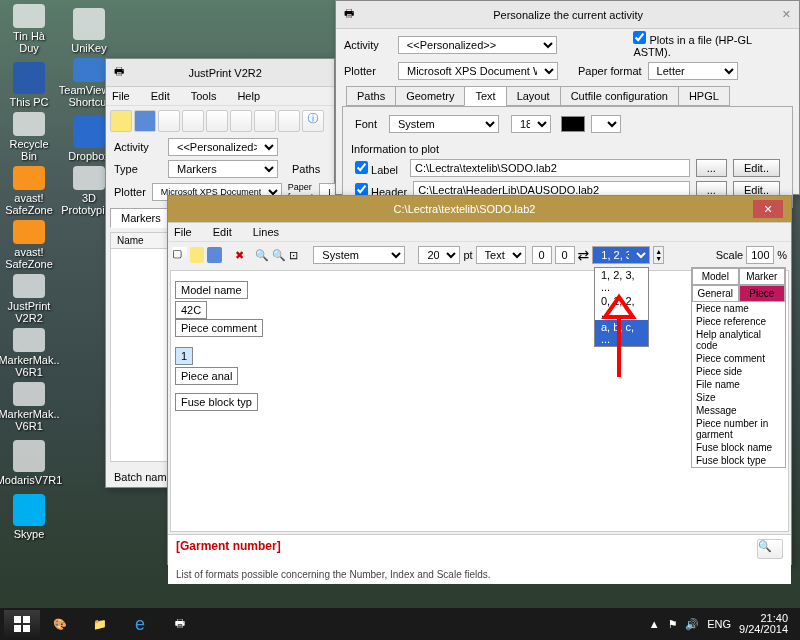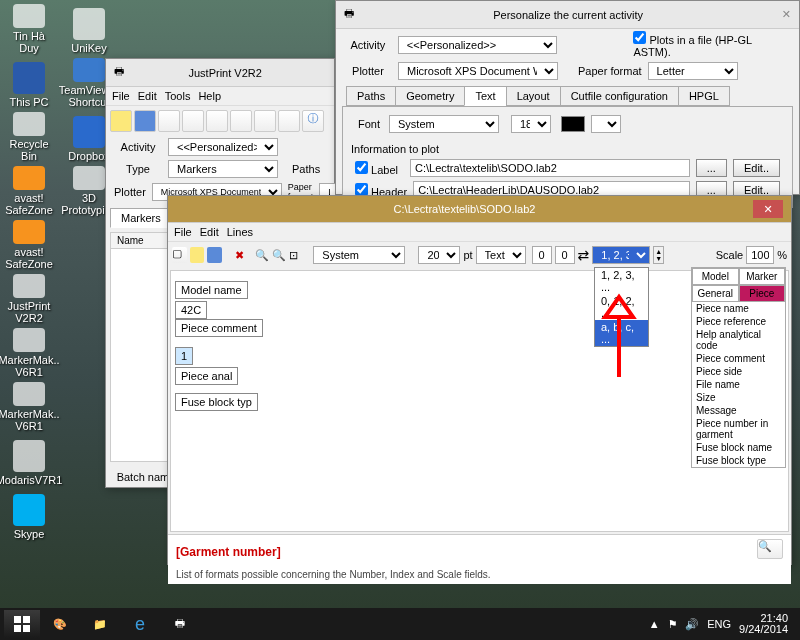--- a/index.html
+++ b/index.html
@@ -6,25 +6,25 @@
 body{width:800px;height:640px;overflow:hidden;position:relative;background:linear-gradient(135deg,#4a6a5a,#2a3a3a)}
 .desktop{position:absolute;inset:0;background:linear-gradient(180deg,#5a7a6a 0%,#4a5a5a 30%,#3a4a4a 60%,#2a3a2a 100%)}
 .desktop-icons{position:absolute;top:0;left:0;padding:4px;display:flex;flex-direction:column;gap:4px}
 .di-col{display:flex;gap:10px}
 .di{width:50px;height:50px;display:flex;flex-direction:column;align-items:center;justify-content:flex-end;color:#fff;font-size:9px;text-align:center;text-shadow:1px 1px 2px #000}
 .di .ico{width:32px;height:32px;background:rgba(255,255,255,0.7);border-radius:4px;margin-bottom:2px}
 .win{position:absolute;background:#f0f0f0;border:1px solid #888;box-shadow:2px 2px 8px rgba(0,0,0,0.3)}
 .titlebar{background:#e8e8e8;padding:4px 8px;display:flex;align-items:center;font-size:12px;border-bottom:1px solid #ccc}
 .titlebar .tt{flex:1;text-align:center}
 .closebtn{width:30px;height:18px;background:#c75050;color:#fff;text-align:center;line-height:18px;font-size:11px}
-.menubar{padding:3px 6px;font-size:11px;display:flex;gap:8px;border-bottom:1px solid #ddd}
+.menubar{padding:3px 6px;font-size:11px;display:flex;gap:21px;border-bottom:1px solid #ddd}
 .toolbar{padding:4px;display:flex;gap:2px;align-items:center}
 .tb-btn{width:22px;height:22px;border:1px solid #ccc;background:linear-gradient(#fff,#eee);border-radius:2px}
 .form-row{display:flex;align-items:center;padding:2px 8px;gap:6px}
-.lbl{font-size:11px;width:48px;text-align:center}
+.lbl{font-size:11px;width:48px;text-align:left}
 select,input[type=text]{border:1px solid #aaa;padding:1px 4px;font-size:11px;background:#fff;height:18px}
 .tab-strip{display:flex;padding:0 4px}
 .tab{padding:3px 10px;border:1px solid #aaa;background:#eee;font-size:11px;margin-right:-1px}
 .tab.active{background:#fff;border-bottom:1px solid #fff}
 .btn{padding:2px 10px;border:1px solid #888;background:linear-gradient(#fff,#e0e0e0);font-size:11px}
 .chk{font-size:11px}
 
 #jp{left:105px;top:58px;width:230px;height:430px}
 #jp .grid{border:1px solid #ccc;margin:4px;background:#fff;height:230px}
 #jp .grid-hdr{background:#f4f4f4;border-bottom:1px solid #ccc;padding:2px 6px;font-size:10px}
@@ -309,21 +309,21 @@
       <div class="rp-item">Fuse block type</div>
     </div>
 
     <div class="arrow" style="left:428px;top:26px">
       <svg width="40" height="80">
             <path d="M20 80 L20 20 L6 20 L20 0 L34 20 L20 20" fill="none" stroke="#ff0000" stroke-width="4"></path>
           </svg>
     </div>
   </div>
   <div class="footer-bar">
-    <div style="display:flex;align-items:flex-end">
+    <div style="display:flex;align-items:flex-start">
       <span class="garment">[Garment number]</span>
       <div style="flex:1"></div>
       <div class="tb-btn" style="width:26px;height:20px">🔍</div>
     </div>
     <div style="font-size:10px;color:#444;margin-top:10px">List of formats possible concerning the Number, Index and Scale fields.</div>
   </div>
 </div>
 
 <div class="taskbar">
   <div class="start">

